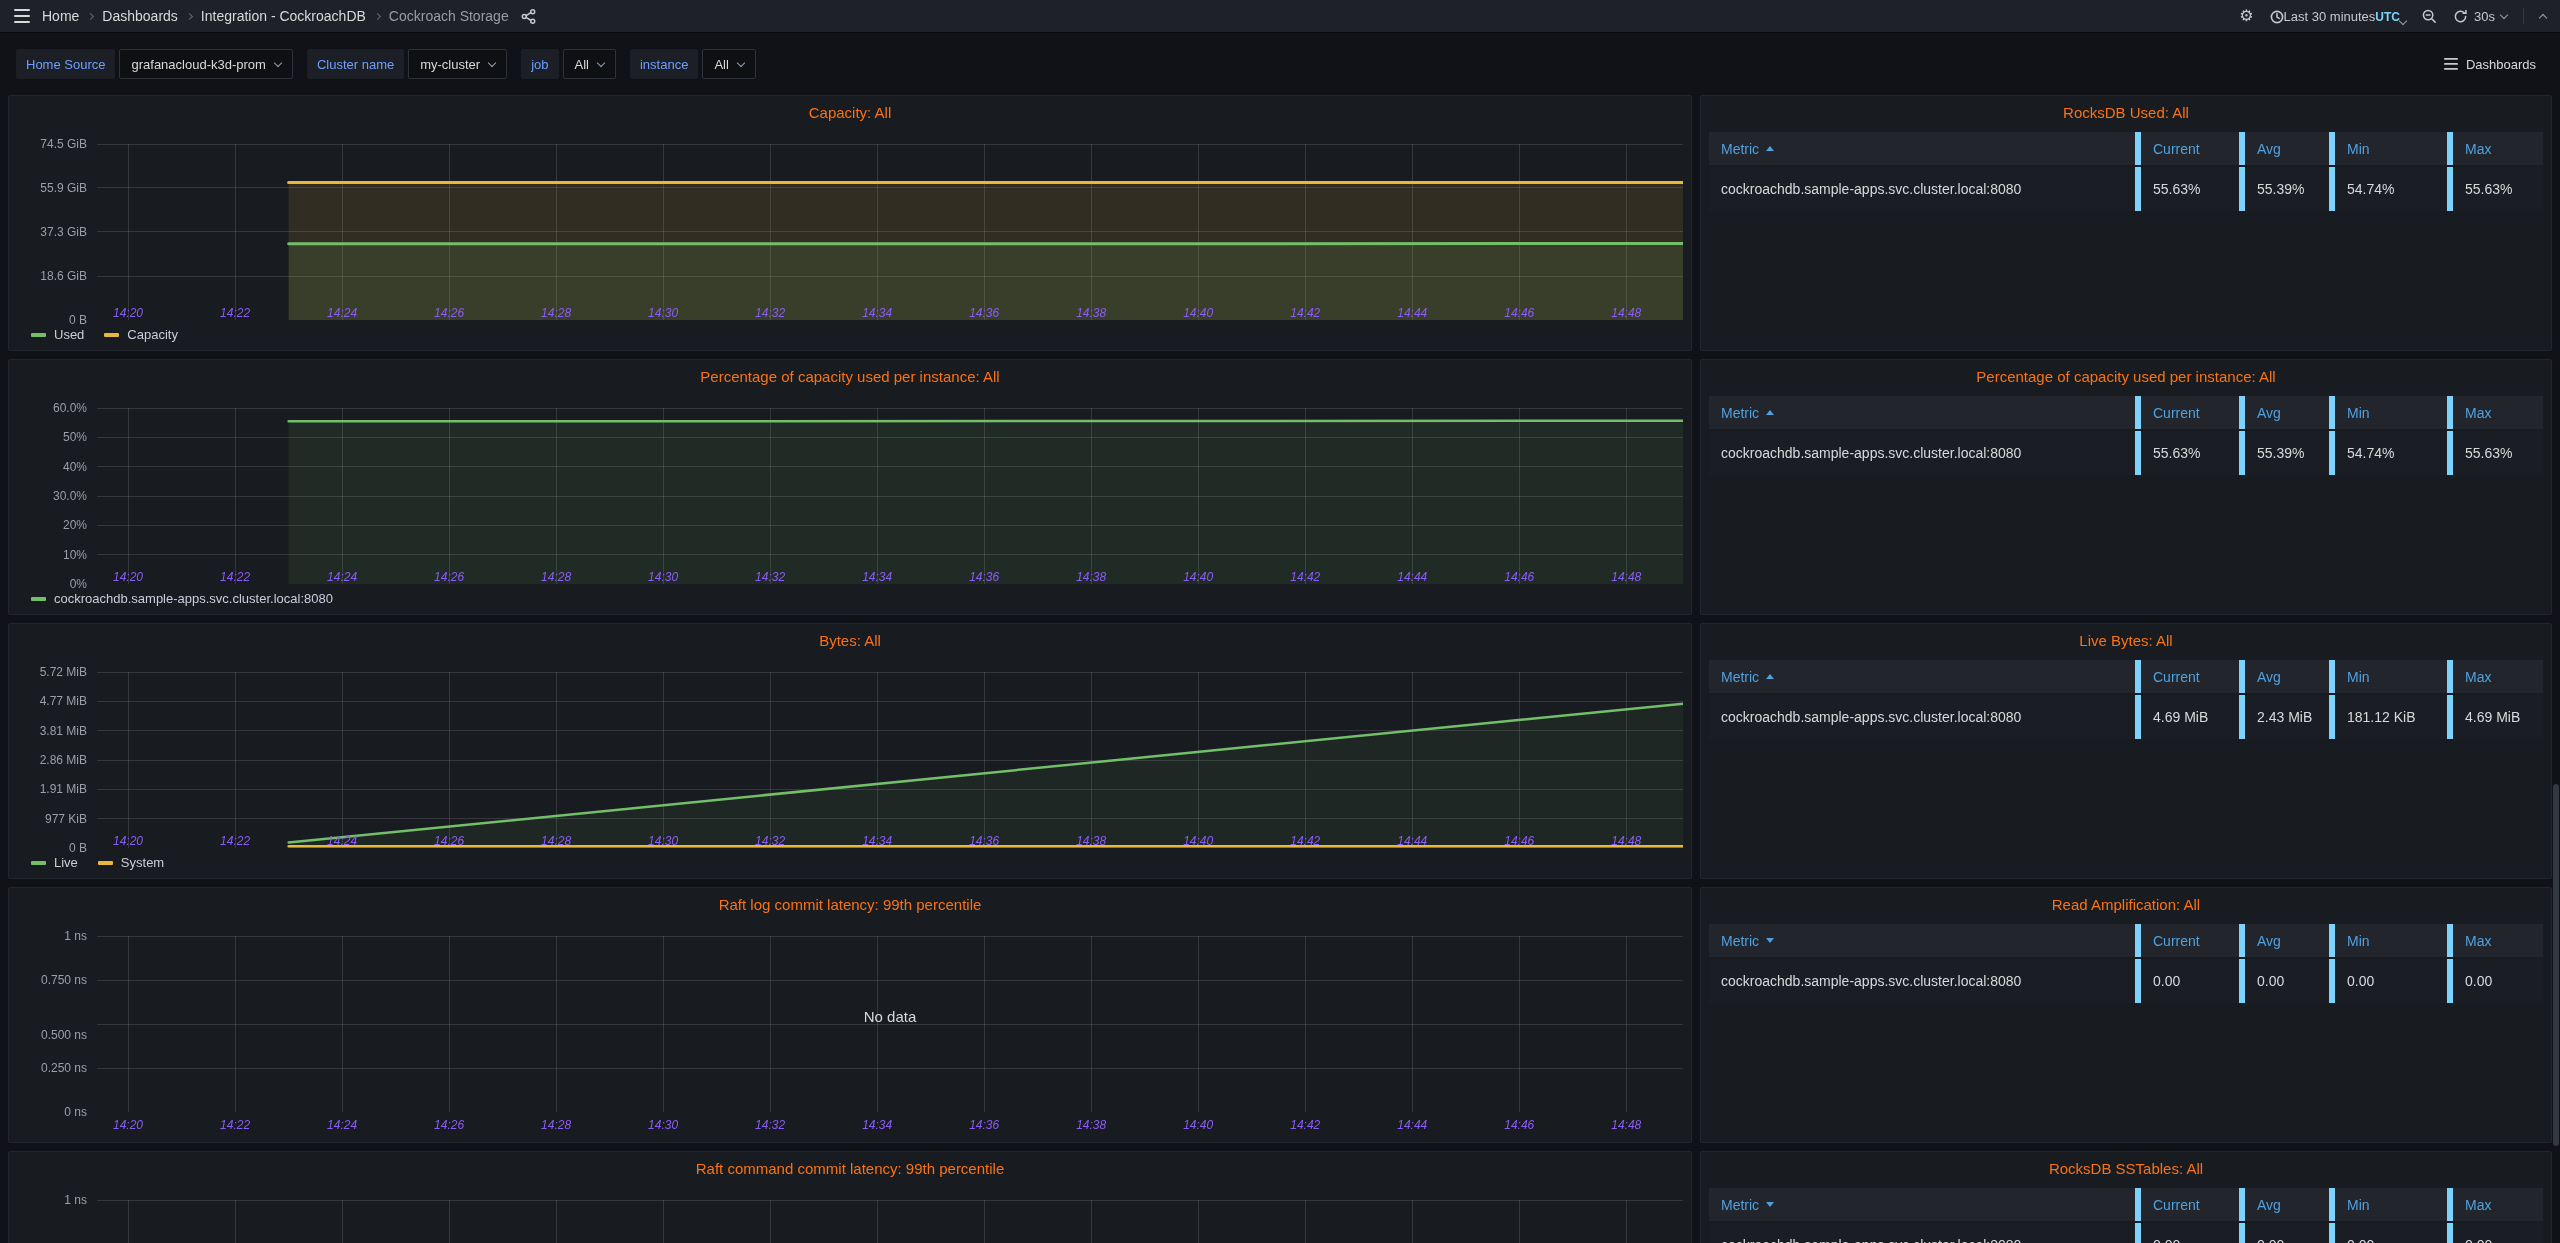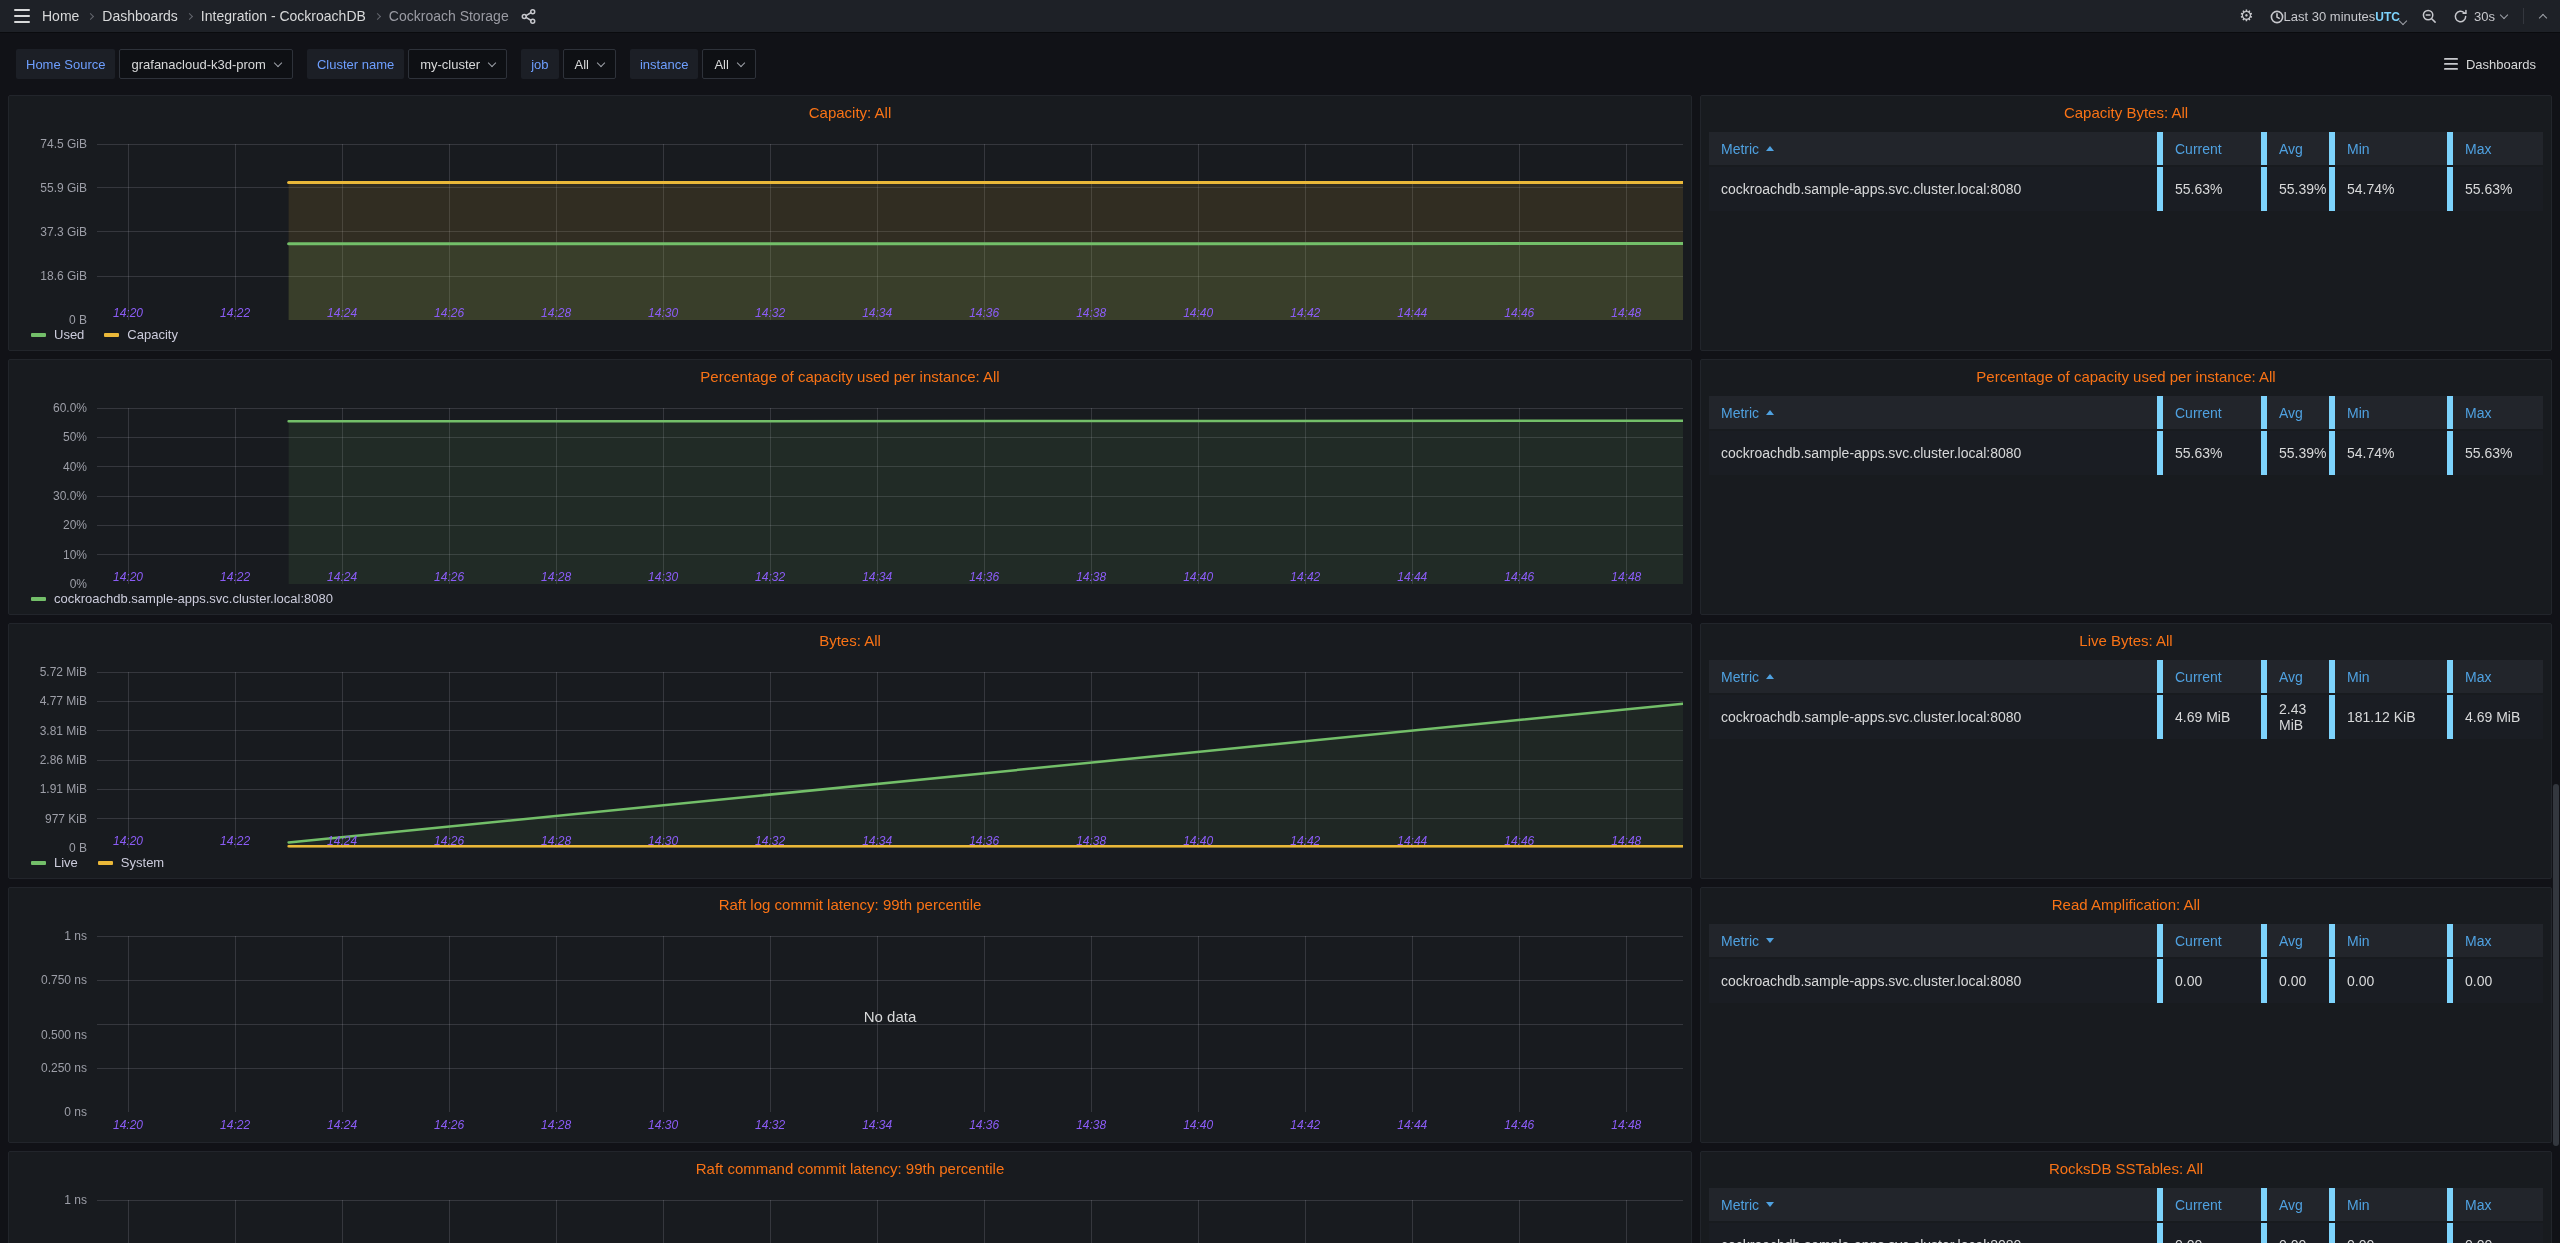--- a/index.html
+++ b/index.html
@@ -69,21 +69,21 @@
   
   .gtable { margin-top:4px; font-size:14px; color:#d8d9da; }
   .thead { display:flex; background:#22252b; height:33px; align-items:stretch; }
   .th { padding:0 12px; color:#4fa1e0; display:flex; align-items:center; gap:7px; cursor:pointer; }
   .th.metric { flex:1; }
   .trow { display:flex; height:44px; margin-top:2px; }
   .td { display:flex; align-items:center; padding:0 12px; background:#1a1d23; }
   .td.metric { flex:1; }
   .th.num, .td.num { border-left:6px solid #7dd3fc; }
   .thead > :nth-child(2), .trow > :nth-child(2) { width:104px; }
-  .thead > :nth-child(3), .trow > :nth-child(3) { width:68px; }
+  .thead > :nth-child(3), .trow > :nth-child(3) { width:90px; }
   .thead > :nth-child(4), .trow > :nth-child(4) { width:118px; }
   .thead > :nth-child(5), .trow > :nth-child(5) { width:96px; }
   .sort { width:0; height:0; border-left:4px solid transparent; border-right:4px solid transparent; }
   .sort.asc { border-bottom:5px solid #4fa1e0; }
   .sort.desc { border-top:5px solid #4fa1e0; }
 
   
   .scrollbar { position:absolute; right:0; top:34px; bottom:0; width:8px; }
   .scrollthumb { position:absolute; right:1px; top:62%; height:30%; width:6px;
     background:#33373e; border-radius:3px; }
@@ -260,21 +260,21 @@
           <span>Used</span>
         </div>
         <div class="litem">
           <span class="swatch" style="background: rgb(234, 184, 57);"></span>
           <span>Capacity</span>
         </div>
       </div>
   </section>
 
   <section class="panel">
-    <h2 class="ptitle">Capacity Bytes: All</h2>
+    <h2 class="ptitle">RocksDB Used: All</h2>
     <div class="gtable">
         <div class="thead">
           <div class="th metric">
             <span>Metric</span>
             <i class="sort asc"></i>
           </div>
           <div class="th num">
             <span>Current</span>
           </div>
           <div class="th num">

